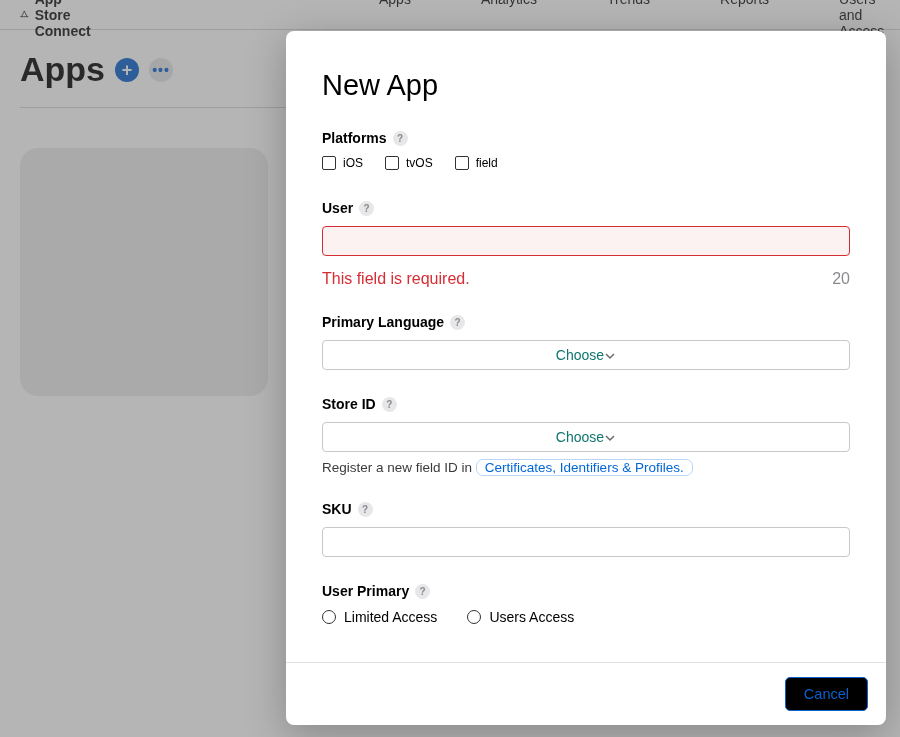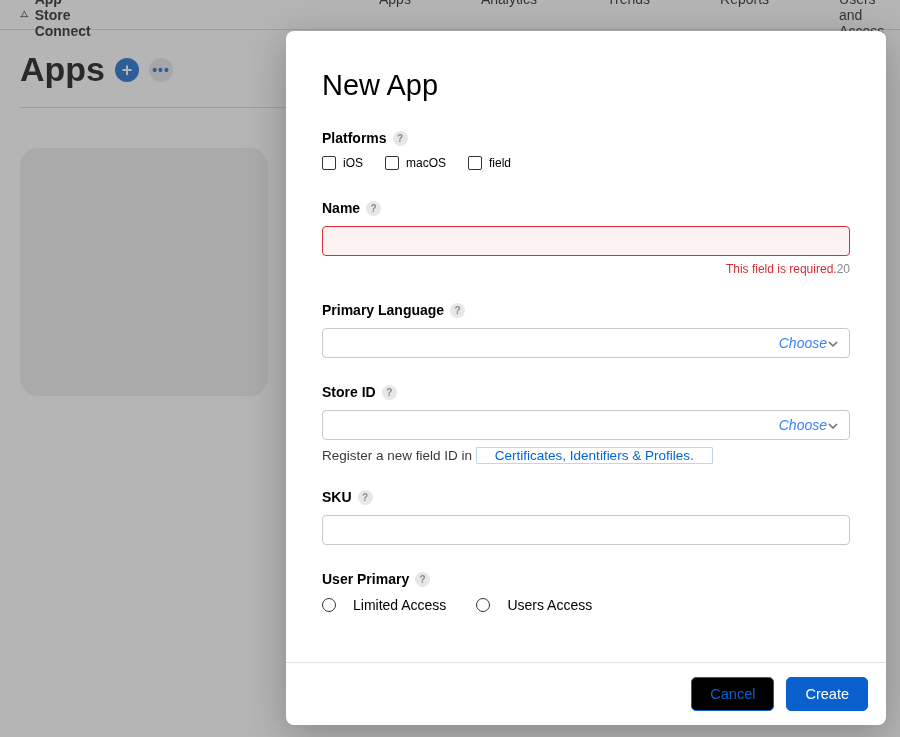--- a/index.html
+++ b/index.html
@@ -153,57 +153,56 @@
     color: #111;
     background: #fff;
   }
   .text-input.error {
     border: 1px solid #d62d34;
     background: #fdf2f2;
   }
   .select-input {
     display: flex;
     align-items: center;
-    justify-content: flex-end;
-    cursor: pointer;
-    color: #3b82f6;
-    font-style: italic;
+    justify-content: center;
+    cursor: pointer;
+    color: #0f766e;
   }
   .chev { width: 12px; height: 12px; }
   .chev svg { width: 12px; height: 12px; stroke: #6b6b6e; }
 
   .field-foot {
     display: flex;
-    justify-content: flex-end;
-    font-size: 12px;
-    margin-top: 6px;
+    justify-content: space-between;
+    font-size: 16px;
+    margin-top: 14px;
   }
   .err-msg { color: #d62d34; }
   .counter { color: #8a8a8e; }
 
   .hint {
     font-size: 13.5px;
     color: #3a3a3c;
     margin-top: 8px;
   }
   .hint a {
     color: #0066d6;
     text-decoration: none;
     border: 1px solid #b9d6f5;
-    padding: 0 18px;
-    border-radius: 1px;
+    padding: 0 8px;
+    border-radius: 7px;
   }
 
   .radio-row {
     display: flex;
     gap: 30px;
     margin-top: 10px;
     font-size: 14px;
   }
-  .radio-row label { display: flex; align-items: center; gap: 17px; cursor: pointer; }
+  .radio-row label { display: flex; align-items: center; gap: 8px; cursor: pointer; }
   .radio {
     width: 14px; height: 14px;
     border: 1.5px solid #333;
     border-radius: 50%;
     display: inline-block;
   }
 
   .modal-footer {
     border-top: 1px solid #e2e2e4;
     padding: 14px 18px;
@@ -272,32 +271,32 @@
         <span>Platforms</span>
         <span class="help-icon">?</span>
       </div>
       <div class="platforms-row">
         <label>
           <span class="cbox"></span>
           <span>iOS</span>
         </label>
         <label>
           <span class="cbox"></span>
-          <span>macOS</span>
+          <span>tvOS</span>
         </label>
         <label>
           <span class="cbox"></span>
           <span>field</span>
         </label>
       </div>
     </div>
 
     <div class="section">
       <div class="field-label">
-        <span>Name</span>
+        <span>User</span>
         <span class="help-icon">?</span>
       </div>
       <input class="text-input error" type="text" value="" style="">
       <div class="field-foot">
         <span class="err-msg">This field is required.</span>
         <span class="counter">20</span>
       </div>
     </div>
 
     <div class="section">
@@ -355,15 +354,14 @@
           <span class="radio"></span>
           <span>Users Access</span>
         </label>
       </div>
     </div>
 
   </div>
 
   <div class="modal-footer">
     <button class="btn btn-secondary">Cancel</button>
-    <button class="btn btn-primary">Create</button>
   </div>
 </div>
 
 </body></html>

